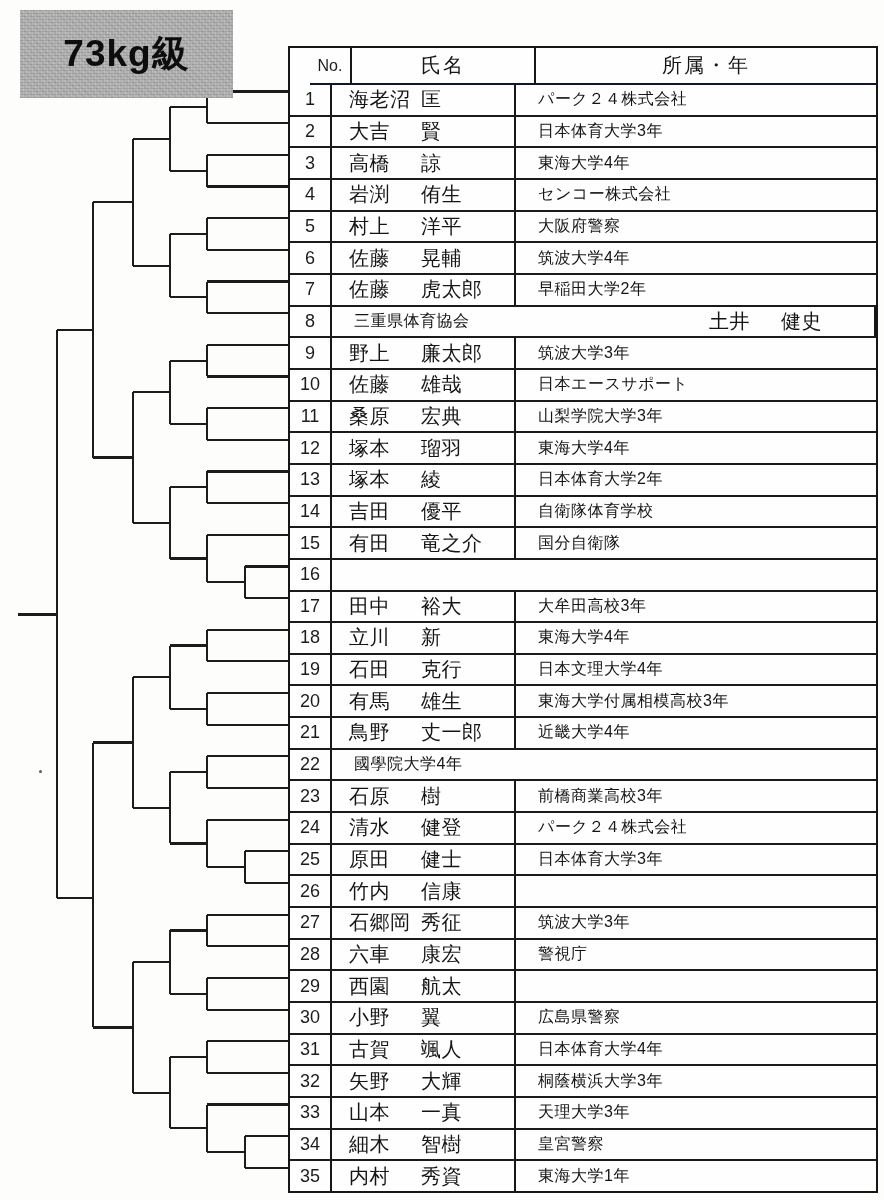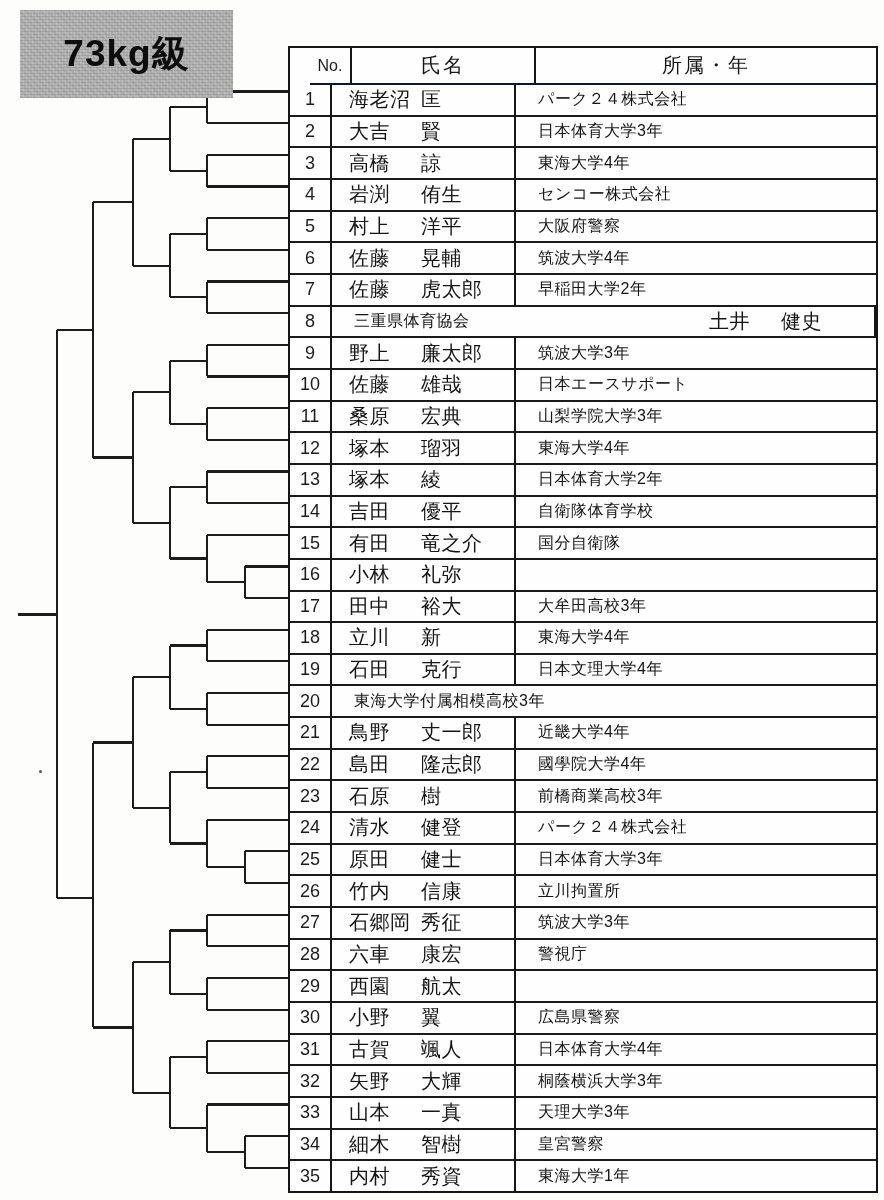--- a/index.html
+++ b/index.html
@@ -289,24 +289,20 @@
       <div class="row">
         <div class="cell c-no">15</div>
         <div class="cell c-name">
           <span class="fam">有田</span>
           <span class="giv">竜之介</span>
         </div>
         <div class="cell c-aff">国分自衛隊</div>
       </div>
       <div class="row">
         <div class="cell c-no">16</div>
-        <div class="cell c-name">
-          <span class="fam">小林</span>
-          <span class="giv">礼弥</span>
-        </div>
       </div>
       <div class="row">
         <div class="cell c-no">17</div>
         <div class="cell c-name">
           <span class="fam">田中</span>
           <span class="giv">裕大</span>
         </div>
         <div class="cell c-aff">大牟田高校3年</div>
       </div>
       <div class="row">
@@ -320,36 +316,36 @@
       <div class="row">
         <div class="cell c-no">19</div>
         <div class="cell c-name">
           <span class="fam">石田</span>
           <span class="giv">克行</span>
         </div>
         <div class="cell c-aff">日本文理大学4年</div>
       </div>
       <div class="row">
         <div class="cell c-no">20</div>
+        <div class="cell c-name">
+          <span class="fam">有馬</span>
+          <span class="giv">雄生</span>
+        </div>
         <div class="cell c-aff">東海大学付属相模高校3年</div>
       </div>
       <div class="row">
         <div class="cell c-no">21</div>
         <div class="cell c-name">
           <span class="fam">鳥野</span>
           <span class="giv">丈一郎</span>
         </div>
         <div class="cell c-aff">近畿大学4年</div>
       </div>
       <div class="row">
         <div class="cell c-no">22</div>
-        <div class="cell c-name">
-          <span class="fam">島田</span>
-          <span class="giv">隆志郎</span>
-        </div>
         <div class="cell c-aff">國學院大学4年</div>
       </div>
       <div class="row">
         <div class="cell c-no">23</div>
         <div class="cell c-name">
           <span class="fam">石原</span>
           <span class="giv">樹</span>
         </div>
         <div class="cell c-aff">前橋商業高校3年</div>
       </div>
@@ -368,21 +364,20 @@
           <span class="giv">健士</span>
         </div>
         <div class="cell c-aff">日本体育大学3年</div>
       </div>
       <div class="row">
         <div class="cell c-no">26</div>
         <div class="cell c-name">
           <span class="fam">竹内</span>
           <span class="giv">信康</span>
         </div>
-        <div class="cell c-aff">立川拘置所</div>
       </div>
       <div class="row">
         <div class="cell c-no">27</div>
         <div class="cell c-name">
           <span class="fam">石郷岡</span>
           <span class="giv">秀征</span>
         </div>
         <div class="cell c-aff">筑波大学3年</div>
       </div>
       <div class="row">

